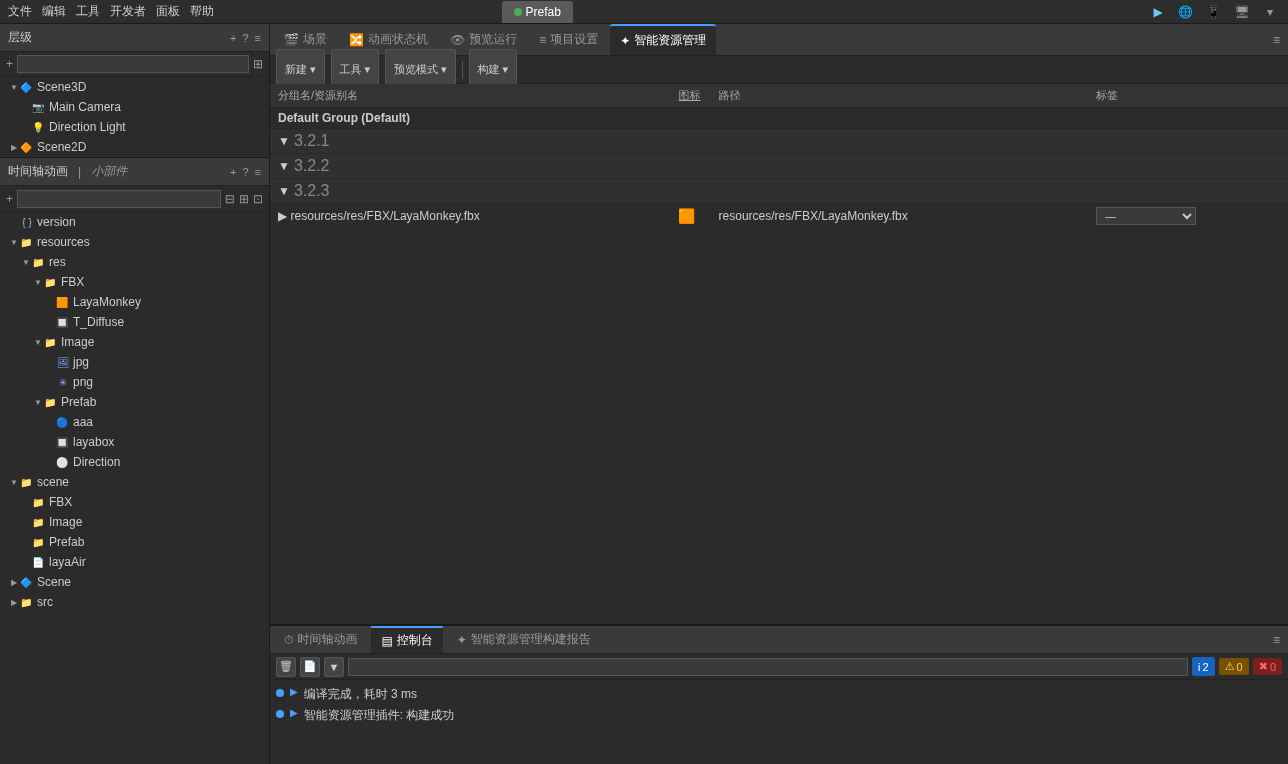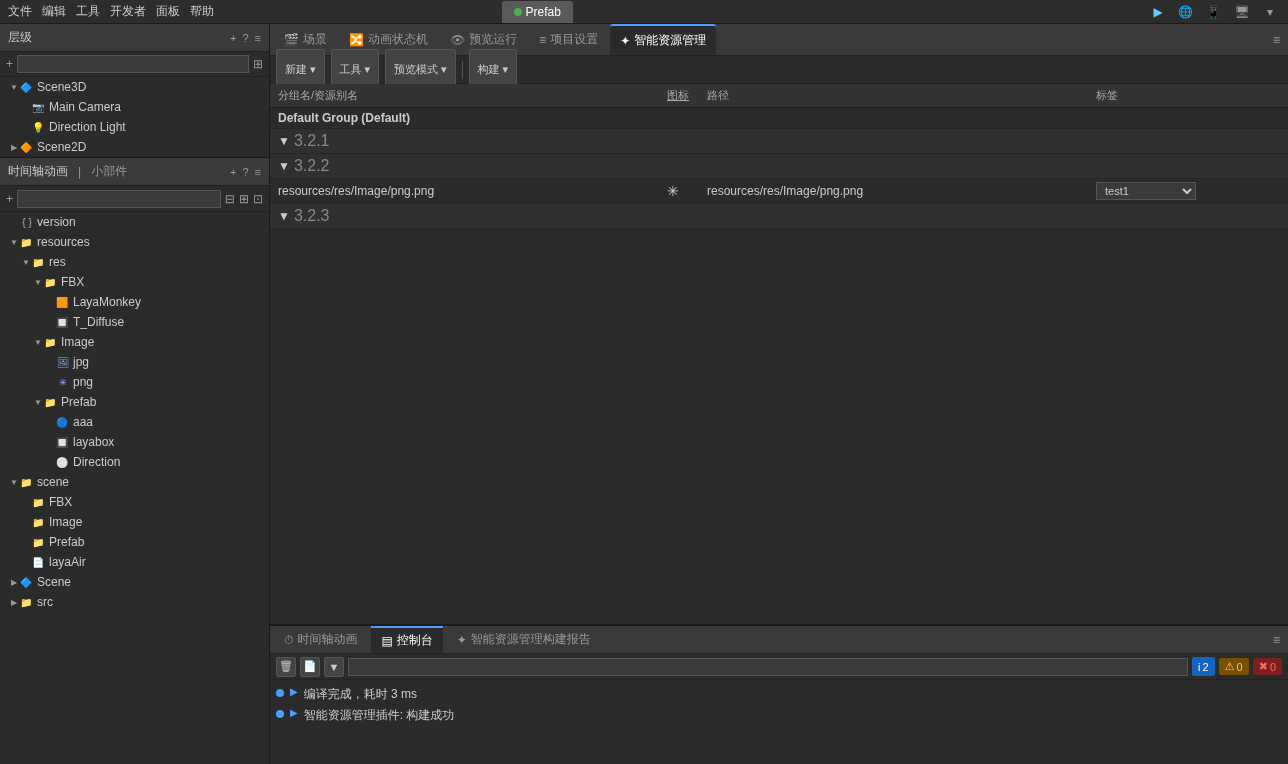--- a/index.html
+++ b/index.html
@@ -534,21 +534,21 @@
           <span>Scene2D</span>
         </div>
       </div>
     </div>
 
     <div class="asset-panel">
       <div class="panel-header">
         <div class="panel-header-left">
           <span class="panel-title">时间轴动画</span>
           <span style="color:#999; margin:0 4px;">|</span>
-          <span class="panel-title" style="color:#999;">小部件</span>
+          <span class="panel-title" style="color:#999;font-style:italic;">小部件</span>
         </div>
         <div class="panel-icons">
           <span>+</span>
           <span>?</span>
           <span>≡</span>
         </div>
       </div>
       <div class="asset-search">
         <span style="color:#999;">+</span>
         <input type="text" style="background: rgb(58, 58, 58); border: 1px solid rgb(85, 85, 85); color: rgb(204, 204, 204); padding: 2px 6px; font-size: 11px; flex: 1 1 0%; outline: none;">
@@ -764,40 +764,43 @@
           </tr>
 
           <tr class="section-header">
             <td colspan="4">
               <div class="section-name">
                 <span>▼</span>
                 <span class="version-badge">3.2.2</span>
               </div>
             </td>
           </tr>
-          <tr>
-            <td>resources/res/Image/png.png</td>
-            <td>
-              <span style="font-size:14px;">✳</span>
-            </td>
-            <td>resources/res/Image/png.png</td>
-            <td>
-              <select class="tag-select">
-                <option value="test1" selected="">test1</option>
-                <option value="">—</option>
-              </select>
-            </td>
-          </tr>
 
           <tr class="section-header">
             <td colspan="4">
               <div class="section-name">
                 <span>▼</span>
                 <span class="version-badge">3.2.3</span>
               </div>
+            </td>
+          </tr>
+          <tr>
+            <td>
+              <span>▶</span>
+              resources/res/FBX/LayaMonkey.fbx
+            </td>
+            <td>
+              <span style="font-size:14px; color:#f90;">🟧</span>
+            </td>
+            <td>resources/res/FBX/LayaMonkey.fbx</td>
+            <td>
+              <select class="tag-select">
+                <option value="">—</option>
+                <option value="test1">test1</option>
+              </select>
             </td>
           </tr>
         </tbody>
       </table>
     </div>
 
     <div class="bottom-panel">
       <div class="bottom-tab-bar">
         <div class="bottom-tab">
           <span>⏱</span>

